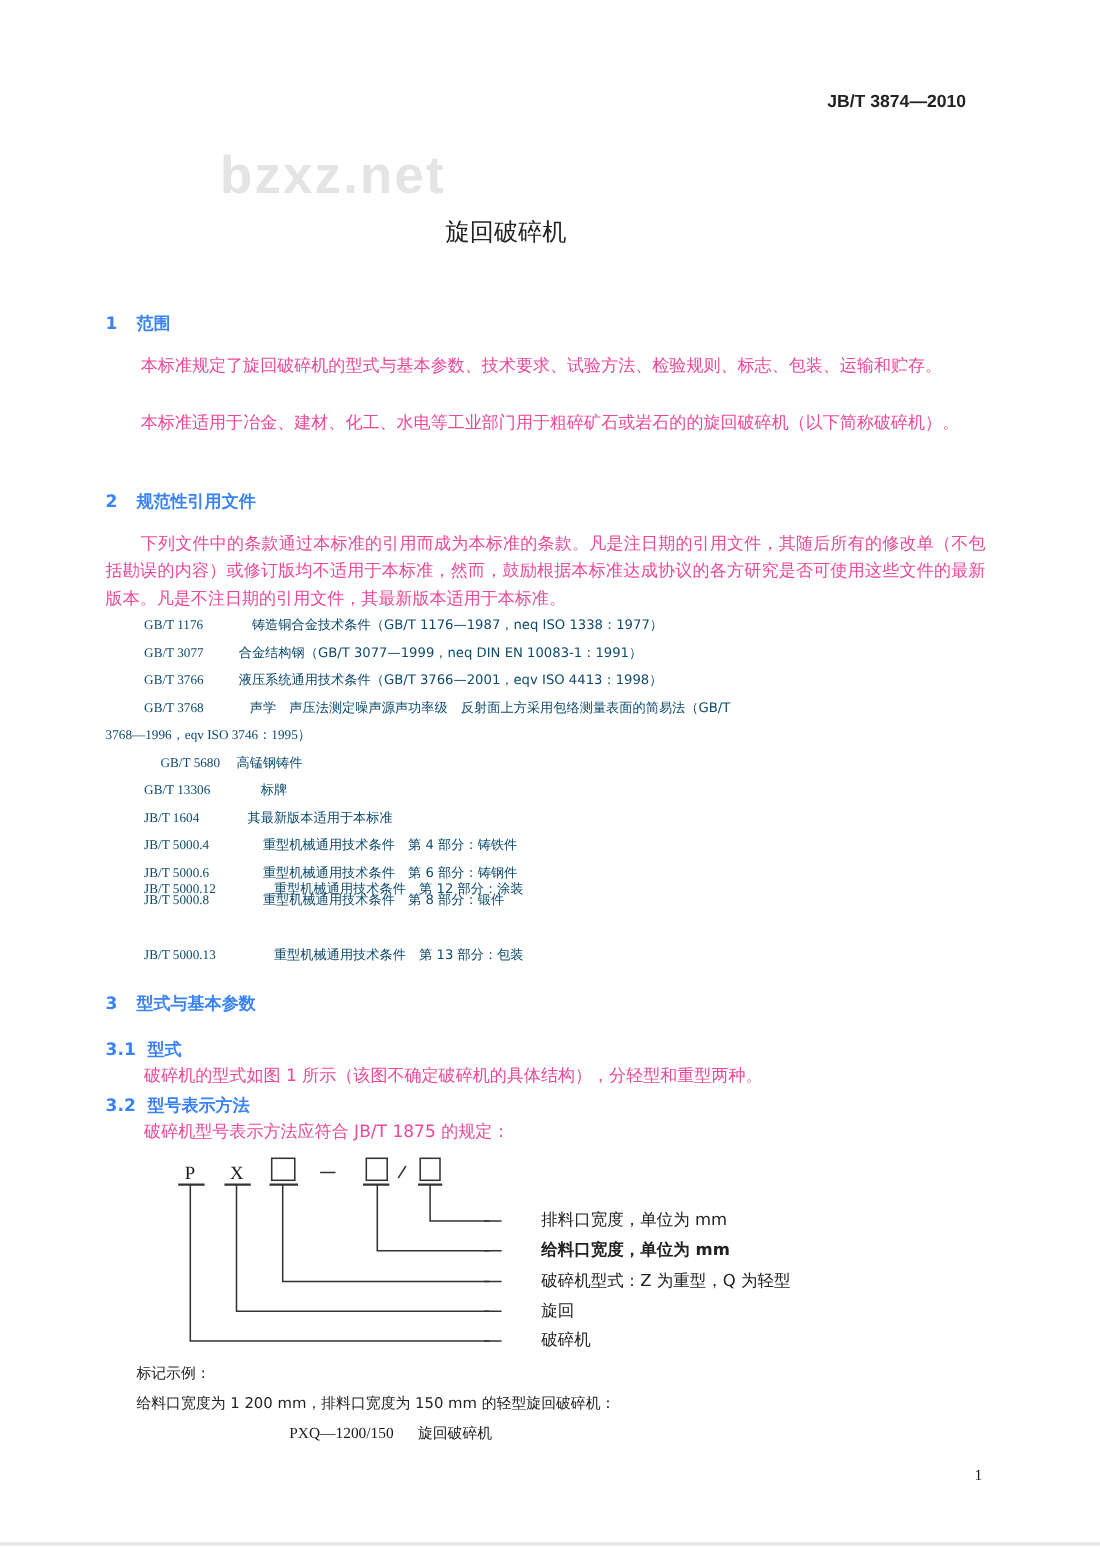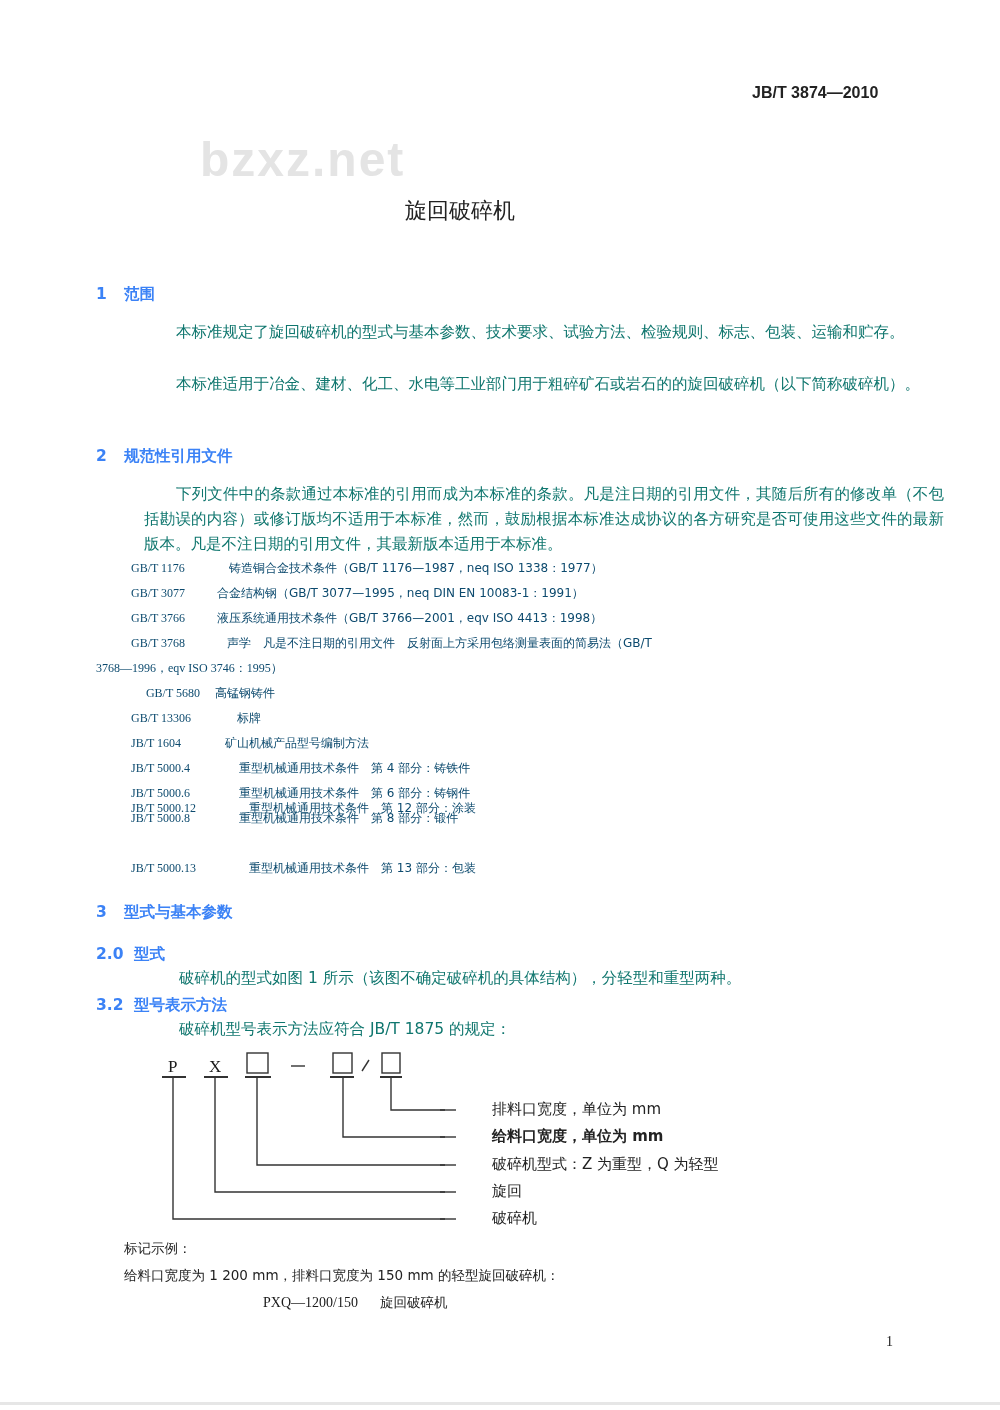--- a/index.html
+++ b/index.html
@@ -6,21 +6,21 @@
     body {
       width: 1000px; height: 1410px; background: #ffffff; position: relative; overflow: hidden;
       font-family: "Liberation Serif", "DejaVu Serif", serif; color: #1a1a1a;
     }
     .abs { position: absolute; white-space: nowrap; }
     .std-code { left: 752px; top: 84px; font-family: "Liberation Sans", sans-serif; font-weight: bold; font-size: 16px; color: #222; }
     .watermark { left: 200px; top: 132px; font-family: "Liberation Sans", sans-serif; font-weight: bold; font-size: 48px; color: #e4e4e4; letter-spacing: 2px; }
     .title { left: 405px; top: 196px; font-family: "DejaVu Sans", sans-serif; font-size: 22px; color: #222; }
     .heading { font-family: "DejaVu Sans", sans-serif; font-size: 15.5px; font-weight: bold; color: #3b82f6; }
     .heading .num { display: inline-block; }
-    .para { font-family: "DejaVu Sans", sans-serif; font-size: 15.5px; color: #0f766e; line-height: 25px; margin-left: 48px; }
+    .para { font-family: "DejaVu Sans", sans-serif; font-size: 15.5px; color: #ec4899; line-height: 25px; }
     .block { left: 96px; width: 800px; }
     .indent { text-indent: 32px; white-space: normal; text-align: justify; }
     .ref { left: 131px; font-size: 12px; font-family: "Liberation Serif", serif; color: #0c4a6e; }
     .ref .code { display: inline-block; }
     .ref .ti { font-family: "DejaVu Sans", sans-serif; }
     .diagram { left: 150px; top: 1045px; width: 620px; height: 190px; }
     .lbl { font-family: "DejaVu Sans", sans-serif; font-size: 15px; color: #222; margin-left: 24px; }
     .small { font-family: "DejaVu Sans", sans-serif; font-size: 13.5px; color: #222; }
     .pageno { left: 886px; top: 1334px; font-size: 14px; }
     .bottom-rule { left: 0; top: 1402px; width: 1000px; height: 3px; background: #e6e6e6; }
@@ -37,38 +37,38 @@
 </div>
 <div class="abs para block indent" style="top:320px;">本标准规定了旋回破碎机的型式与基本参数、技术要求、试验方法、检验规则、标志、包装、运输和贮存。</div>
 <div class="abs para block indent" style="top:372px;">本标准适用于冶金、建材、化工、水电等工业部门用于粗碎矿石或岩石的的旋回破碎机（以下简称破碎机）。</div>
 
 <div class="abs heading" style="left:96px; top:446px;">
   <span class="num" style="width:28px;">2</span><span>规范性引用文件</span>
 </div>
 <div class="abs para block indent" style="top:482px;">下列文件中的条款通过本标准的引用而成为本标准的条款。凡是注日期的引用文件，其随后所有的修改单（不包括勘误的内容）或修订版均不适用于本标准，然而，鼓励根据本标准达成协议的各方研究是否可使用这些文件的最新版本。凡是不注日期的引用文件，其最新版本适用于本标准。</div>
 
 <div class="abs ref" style="top:560px;"><span class="code" style="width:98px;">GB/T 1176</span><span class="ti">铸造铜合金技术条件（GB/T 1176—1987，neq ISO 1338：1977）</span></div>
-<div class="abs ref" style="top:585px;"><span class="code" style="width:86px;">GB/T 3077</span><span class="ti">合金结构钢（GB/T 3077—1995，neq DIN EN 10083-1：1991）</span></div>
+<div class="abs ref" style="top:585px;"><span class="code" style="width:86px;">GB/T 3077</span><span class="ti">合金结构钢（GB/T 3077—1999，neq DIN EN 10083-1：1991）</span></div>
 <div class="abs ref" style="top:610px;"><span class="code" style="width:86px;">GB/T 3766</span><span class="ti">液压系统通用技术条件（GB/T 3766—2001，eqv ISO 4413：1998）</span></div>
-<div class="abs ref" style="top:635px;"><span class="code" style="width:96px;">GB/T  3768</span><span class="ti">声学　凡是不注日期的引用文件　反射面上方采用包络测量表面的简易法（GB/T</span></div>
+<div class="abs ref" style="top:635px;"><span class="code" style="width:96px;">GB/T  3768</span><span class="ti">声学　声压法测定噪声源声功率级　反射面上方采用包络测量表面的简易法（GB/T</span></div>
 <div class="abs ref" style="left:96px; top:660px;">3768—1996，eqv ISO 3746：1995）</div>
 <div class="abs ref" style="top:685px;text-align:center;"><span class="code" style="width:84px;">GB/T 5680</span><span class="ti">高锰钢铸件</span></div>
 <div class="abs ref" style="top:710px;"><span class="code" style="width:106px;">GB/T 13306</span><span class="ti">标牌</span></div>
-<div class="abs ref" style="top:735px;"><span class="code" style="width:94px;">JB/T 1604</span><span class="ti">矿山机械产品型号编制方法</span></div>
+<div class="abs ref" style="top:735px;"><span class="code" style="width:94px;">JB/T 1604</span><span class="ti">其最新版本适用于本标准</span></div>
 <div class="abs ref" style="top:760px;"><span class="code" style="width:108px;">JB/T 5000.4</span><span class="ti">重型机械通用技术条件　第 4 部分：铸铁件</span></div>
 <div class="abs ref" style="top:785px;"><span class="code" style="width:108px;">JB/T 5000.6</span><span class="ti">重型机械通用技术条件　第 6 部分：铸钢件</span></div>
 <div class="abs ref" style="top:810px;"><span class="code" style="width:108px;">JB/T 5000.8</span><span class="ti">重型机械通用技术条件　第 8 部分：锻件</span></div>
 <div class="abs ref" style="top:800px;"><span class="code" style="width:118px;">JB/T 5000.12</span><span class="ti">重型机械通用技术条件　第 12 部分：涂装</span></div>
 <div class="abs ref" style="top:860px;"><span class="code" style="width:118px;">JB/T 5000.13</span><span class="ti">重型机械通用技术条件　第 13 部分：包装</span></div>
 
 <div class="abs heading" style="left:96px; top:902px;">
   <span class="num" style="width:28px;">3</span><span>型式与基本参数</span>
 </div>
 <div class="abs heading" style="left:96px; top:944px;">
-  <span class="num" style="width:38px;">2.0</span><span>型式</span>
+  <span class="num" style="width:38px;">3.1</span><span>型式</span>
 </div>
 <div class="abs para" style="left:131px; top:966px;">破碎机的型式如图 1 所示（该图不确定破碎机的具体结构），分轻型和重型两种。</div>
 <div class="abs heading" style="left:96px; top:995px;">
   <span class="num" style="width:38px;">3.2</span><span>型号表示方法</span>
 </div>
 <div class="abs para" style="left:131px; top:1017px;">破碎机型号表示方法应符合 JB/T 1875 的规定：</div>
 
 <div class="abs diagram">
   <svg width="620" height="190" viewBox="150 1045 620 190" style="position:absolute;left:0;top:0;">
     <g stroke="#333" stroke-width="1.4" fill="none">

